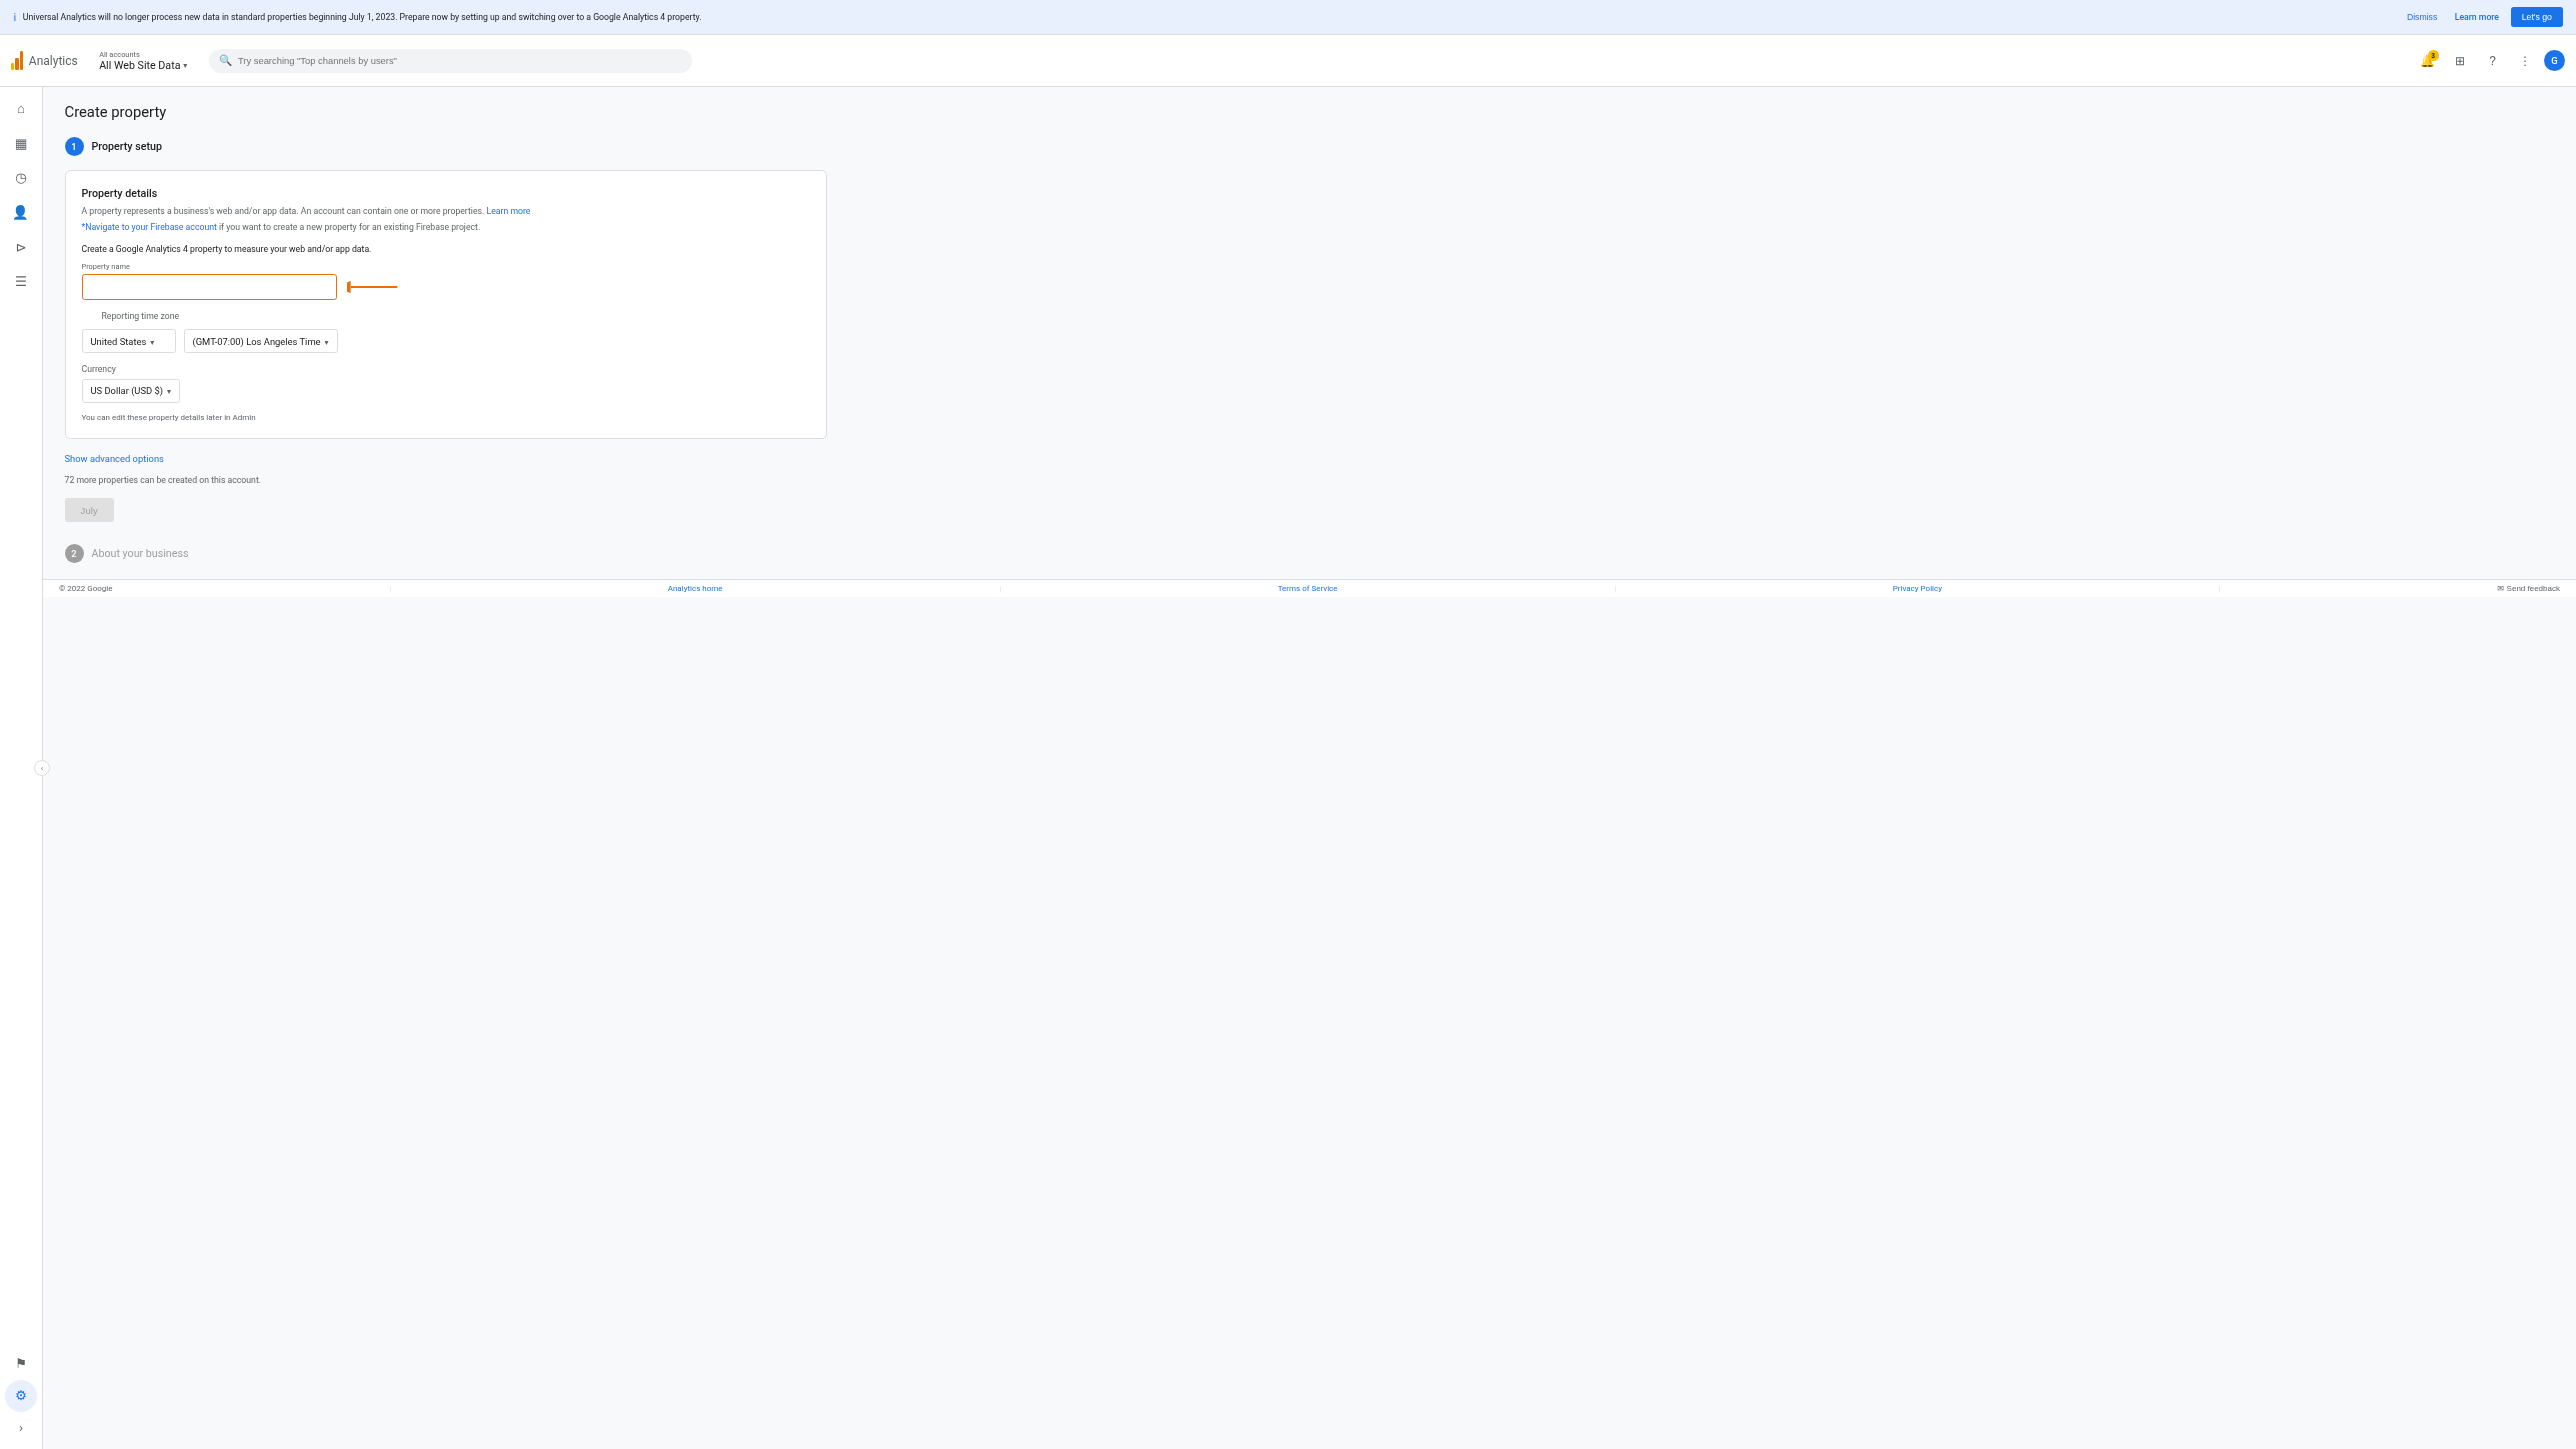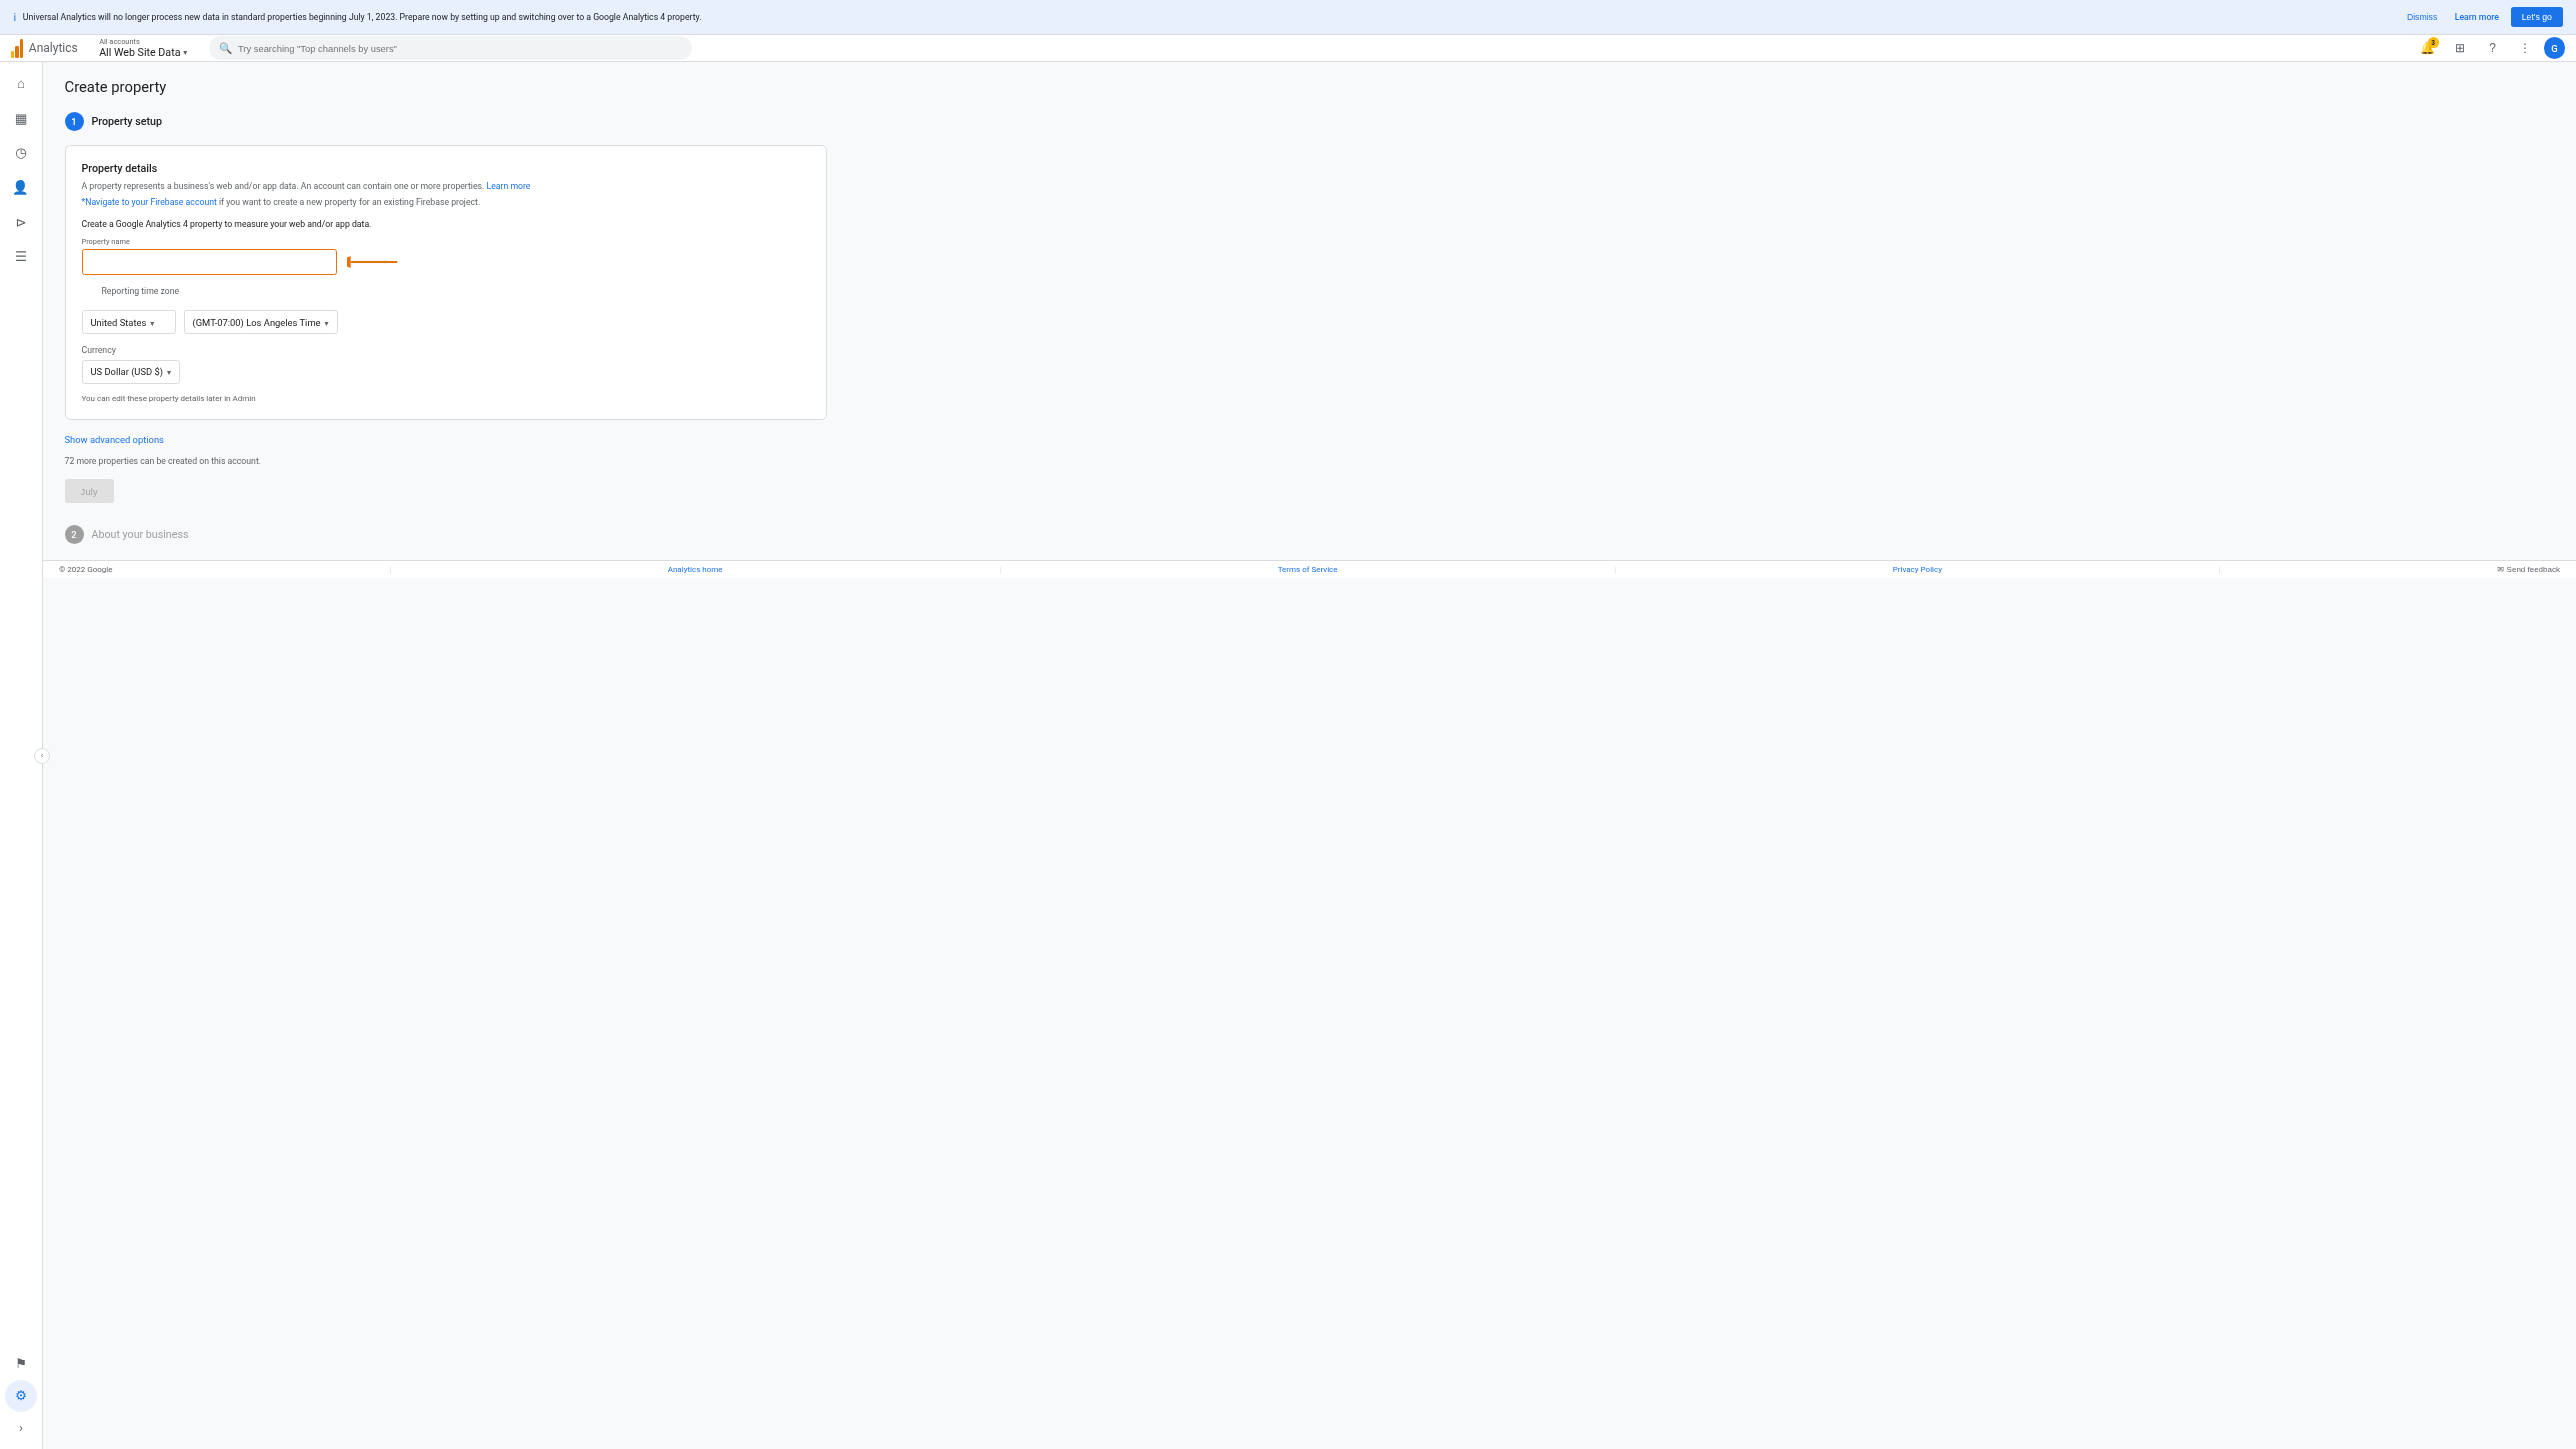--- a/index.html
+++ b/index.html
@@ -21,21 +21,21 @@
     .top-banner .banner-text { flex: 1; }
     .top-banner .dismiss-btn { color: #1a73e8; cursor: pointer; font-size: 8.7px; font-weight: 500; background: none; border: none; padding: 2.7px 5.4px; }
     .top-banner .learn-more-btn { color: #1a73e8; cursor: pointer; font-size: 8.7px; font-weight: 500; background: none; border: none; padding: 2.7px 5.4px; text-decoration: none; }
     .top-banner .lets-go-btn { background: #1a73e8; color: #fff; border: none; padding: 5.4px 10.7px; border-radius: 2.7px; font-size: 8.7px; font-weight: 500; cursor: pointer; }
 
     
     .header {
       display: flex;
       align-items: center;
       padding: 0 10.7px;
-      height: 27px;
+      height: 52px;
       border-bottom: 0.7px solid #dadce0;
       gap: 10.7px;
       background: #fff;
     }
     .logo-area { display: flex; align-items: center; gap: 5.4px; text-decoration: none; }
     .logo-bars { display: flex; align-items: flex-end; gap: 1.3px; height: 19px; }
     .logo-bar { border-radius: 1.3px; }
     .logo-title { font-size: 12px; color: #5f6368; font-weight: 400; }
 
     .breadcrumb { display: flex; flex-direction: column; margin-left: 10.7px; }
@@ -266,21 +266,21 @@
       color: #202124;
       cursor: pointer;
       background: #fff;
       min-width: 94px;
     }
     .dropdown-select .chevron { color: #5f6368; font-size: 8px; }
 
     .reporting-label {
       font-size: 8.7px;
       color: #5f6368;
-      margin-bottom: 14px;
+      margin-bottom: 8px;
       display: block;
       padding-left: 20px;
     }
     .currency-label {
       font-size: 8.7px;
       color: #5f6368;
       margin: 10.7px 0 5.4px;
       display: block;
     }
 

